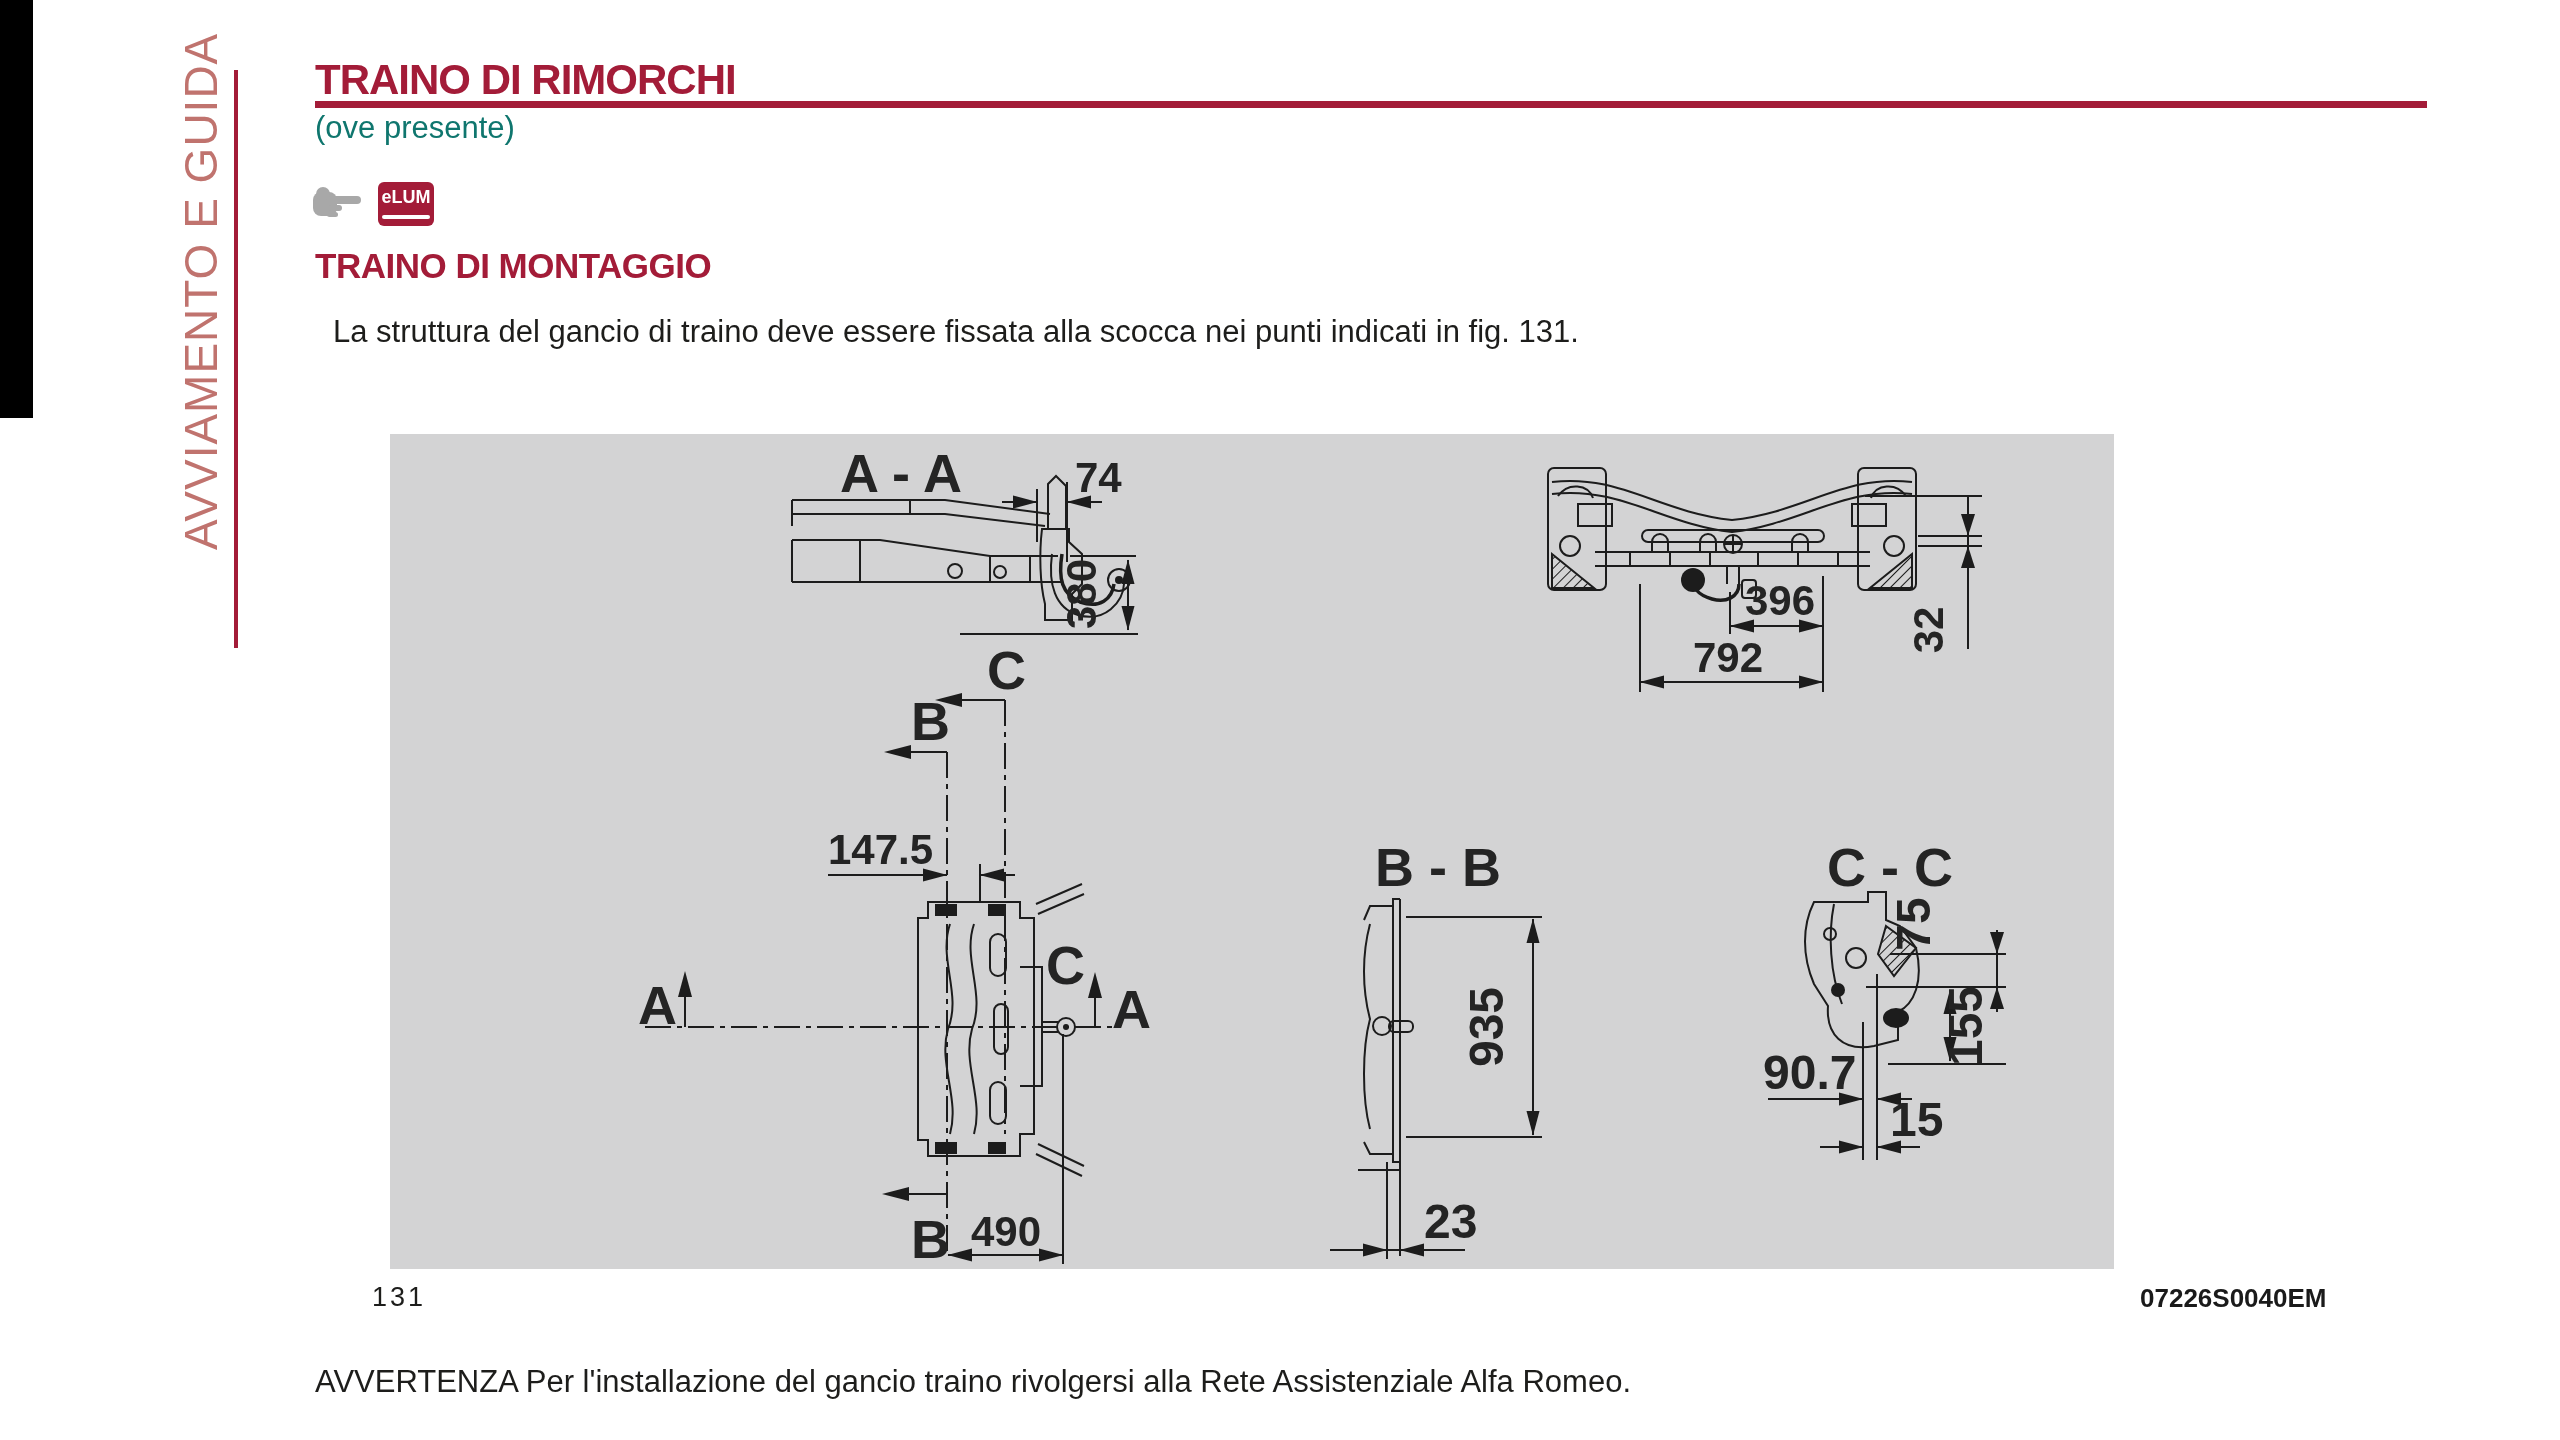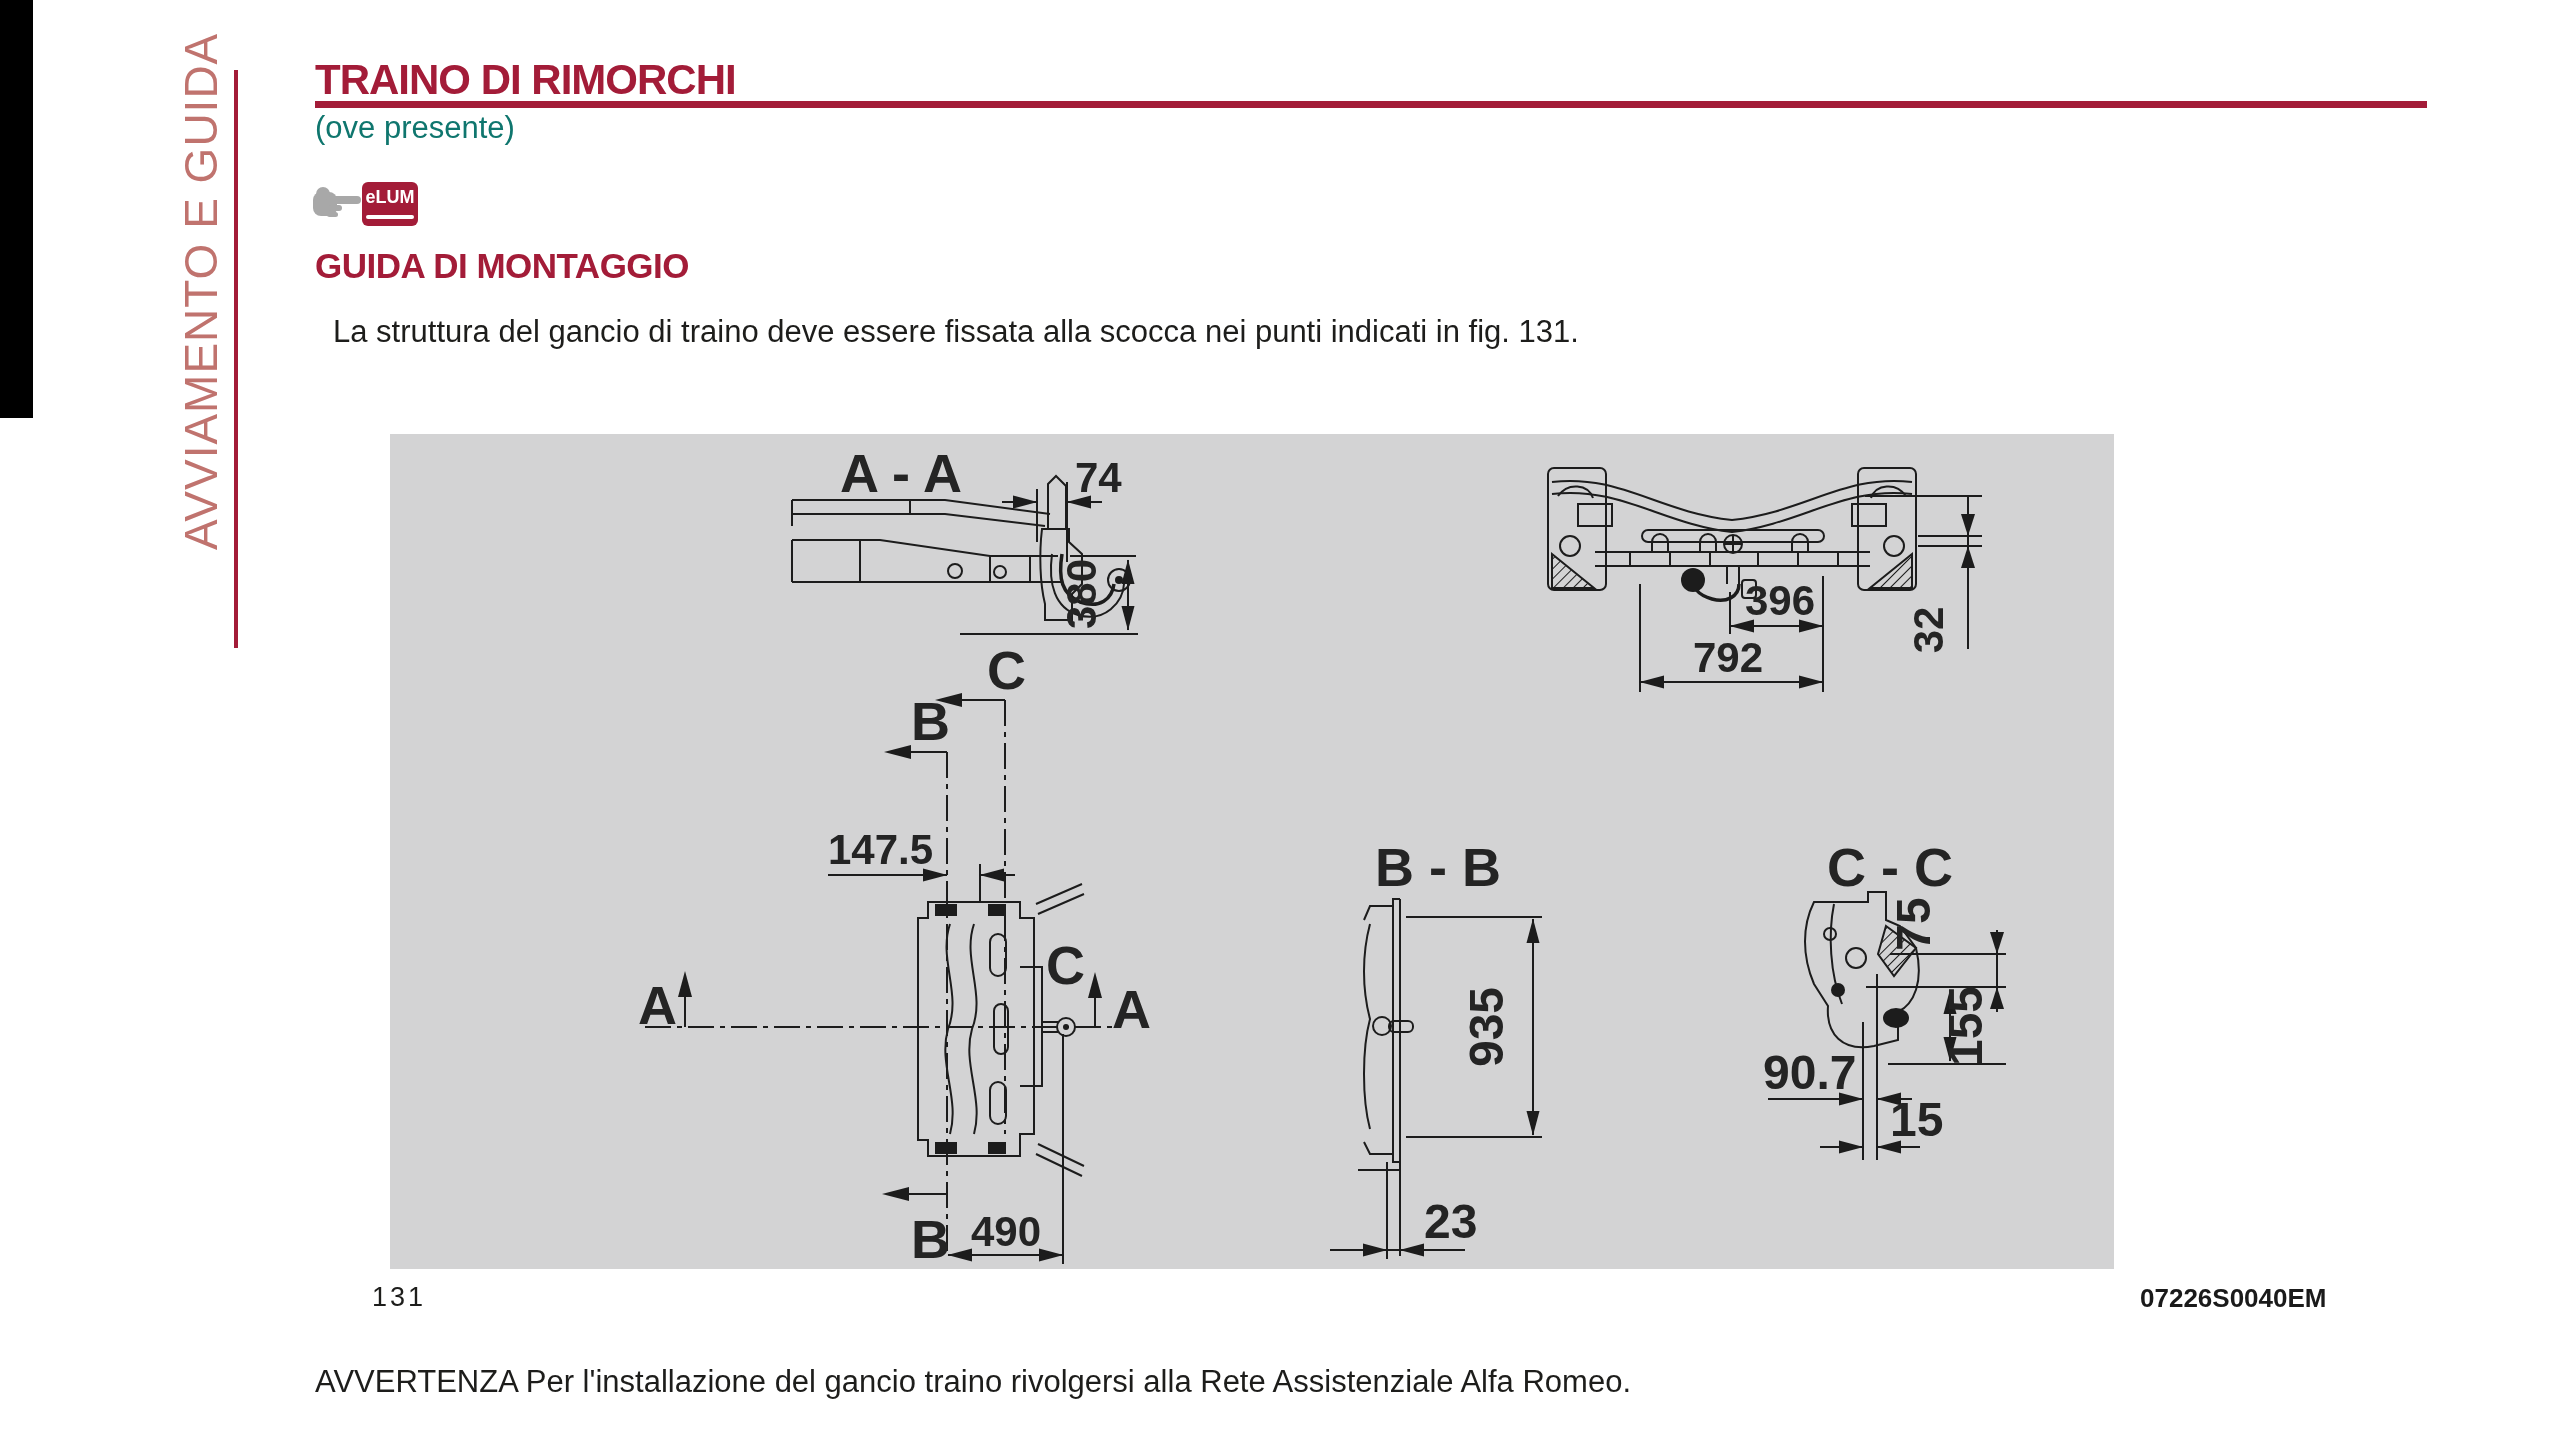--- a/index.html
+++ b/index.html
@@ -13,21 +13,21 @@
     writing-mode:vertical-rl;transform:rotate(180deg);
     font-size:46px;letter-spacing:1px;color:#c0736e;white-space:nowrap;
   }
   .side-rule{position:absolute;left:234px;top:70px;width:4px;height:578px;background:#a31c38;}
   .page-title{
     position:absolute;left:315px;top:56px;font-size:42px;font-weight:700;
     color:#a31c38;letter-spacing:-1px;white-space:nowrap;
   }
   .title-rule{position:absolute;left:315px;top:101px;width:2112px;height:7px;background:#a31c38;}
   .subtitle{position:absolute;left:315px;top:110px;font-size:31px;color:#0f766e;}
-  .ref-row{position:absolute;left:312px;top:180px;height:48px;display:flex;align-items:center;gap:0;}
+  .ref-row{position:absolute;left:312px;top:180px;height:48px;display:flex;align-items:center;gap:16px;}
   .elum-badge{
     position:relative;width:56px;height:44px;background:#a31c38;border-radius:6px;
     display:flex;justify-content:center;
   }
   .elum-badge .elum-text{color:#fff;font-weight:700;font-size:18px;margin-top:5px;}
   .elum-badge .pages{position:absolute;left:4px;right:4px;bottom:7px;height:4px;background:#fff;border-radius:2px;}
   .heading2{position:absolute;left:315px;top:246px;font-size:35px;font-weight:700;color:#a31c38;letter-spacing:-0.5px;}
   .body-text{position:absolute;left:333px;top:314px;font-size:31px;color:#1d1d1b;}
   .figure-panel{position:absolute;left:390px;top:434px;width:1724px;height:835px;background:#d3d3d4;}
   .fig-number{position:absolute;left:372px;top:1282px;font-size:27px;font-weight:500;letter-spacing:3px;color:#1d1d1b;}
@@ -66,21 +66,21 @@
         <rect x="15" y="29" width="11" height="5" rx="2.5"></rect>
       </g>
     </svg>
   </span>
   <span class="elum-badge">
     <span class="elum-text">eLUM</span>
     <span class="pages"></span>
   </span>
 </div>
 
-<div class="heading2">GUIDA DI MONTAGGIO</div>
+<div class="heading2">TRAINO DI MONTAGGIO</div>
 <div class="body-text">La struttura del gancio di traino deve essere fissata alla scocca nei punti indicati in fig. 131.</div>
 
 <div class="figure-panel">
 <svg width="1940" height="835" viewBox="0 0 1940 835">
   <defs>
     <marker id="arr" markerUnits="userSpaceOnUse" markerWidth="26" markerHeight="16" refX="25" refY="8" orient="auto-start-reverse">
       <path d="M25.5,8 L1,1.5 L1,14.5 Z" fill="#1c1c1c"></path>
     </marker>
     <pattern id="hatch" patternUnits="userSpaceOnUse" width="7" height="7" patternTransform="rotate(45)">
       <line x1="0" y1="0" x2="0" y2="7" stroke="#1c1c1c" stroke-width="2"></line>

